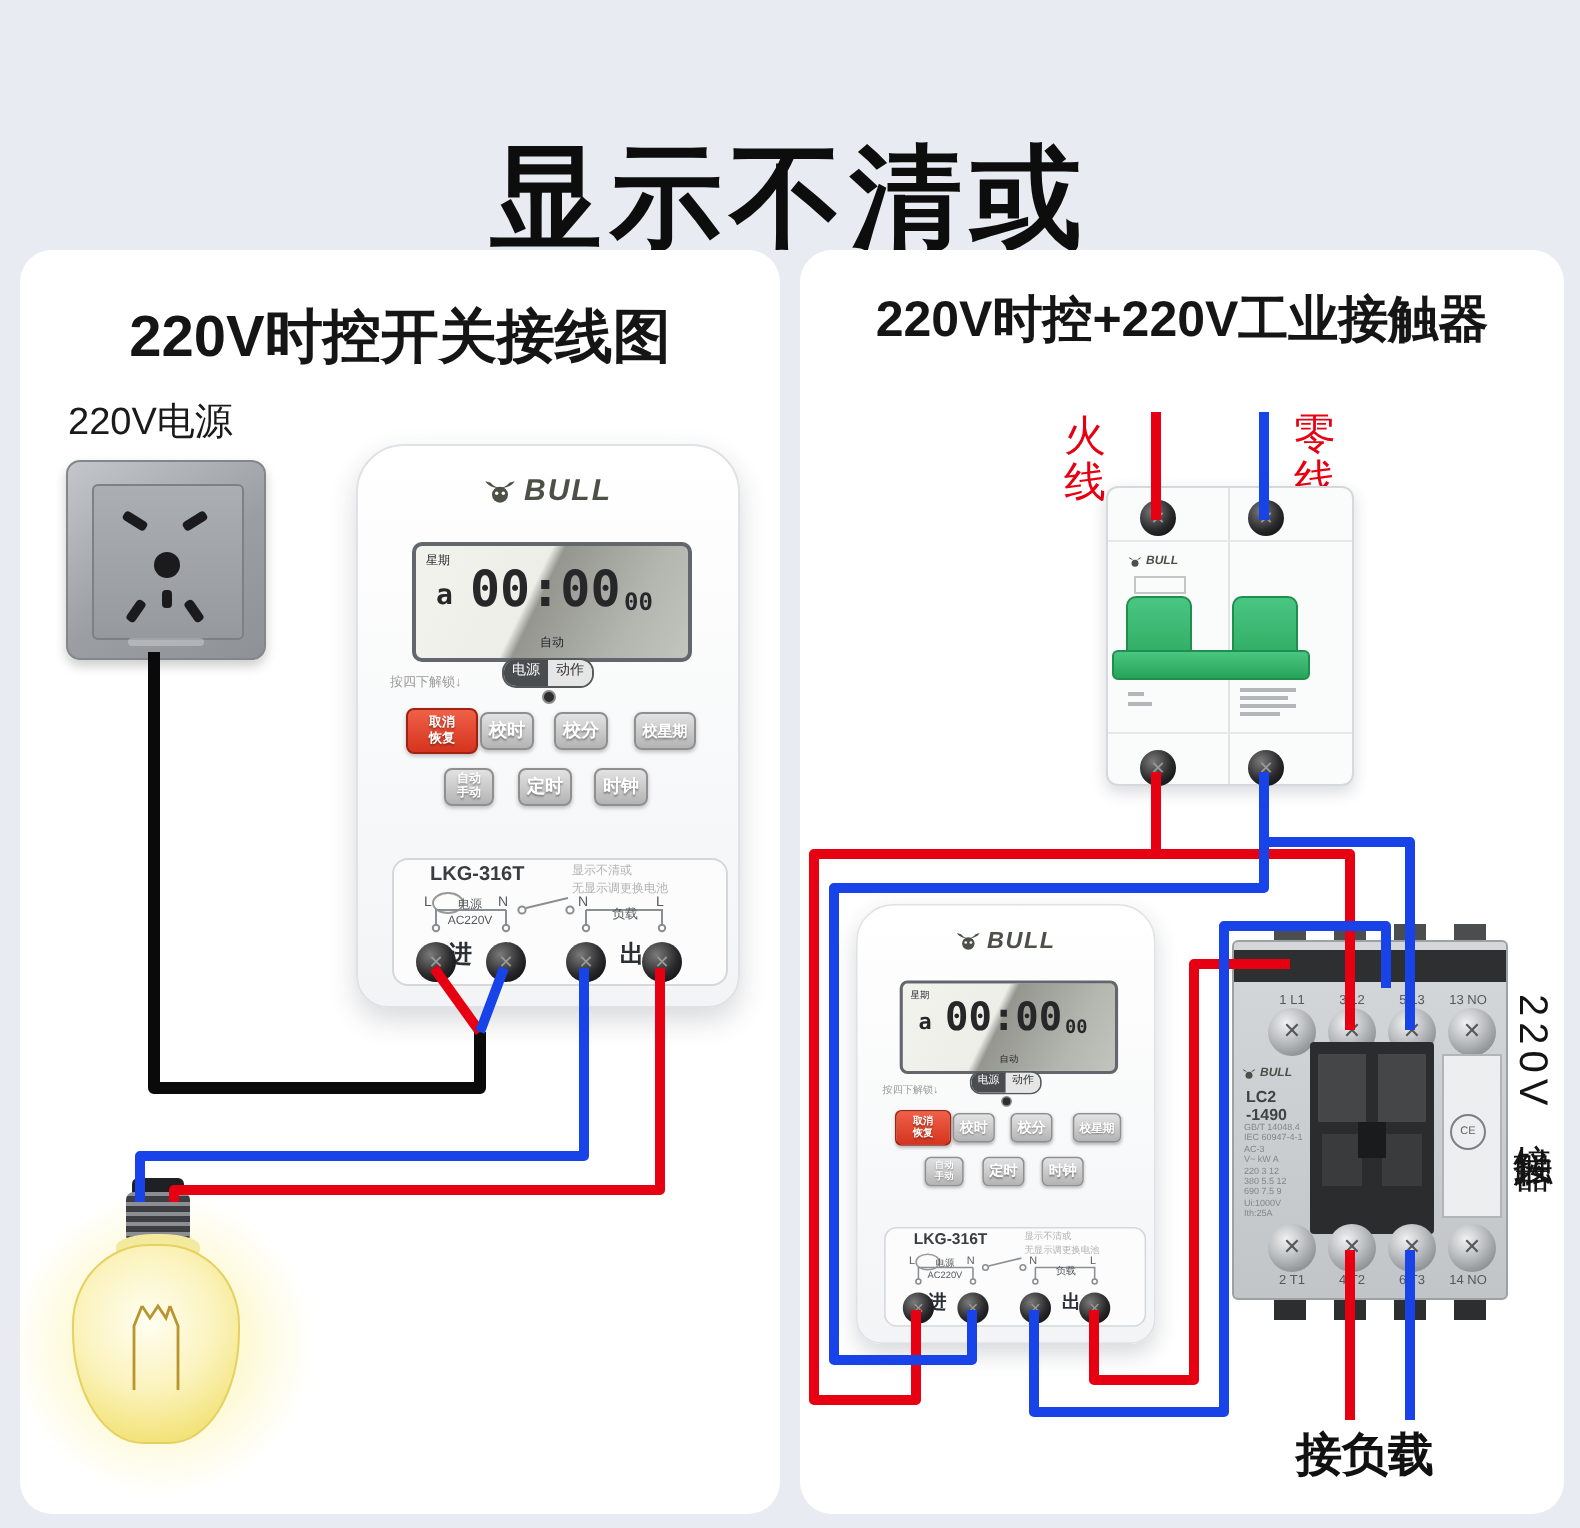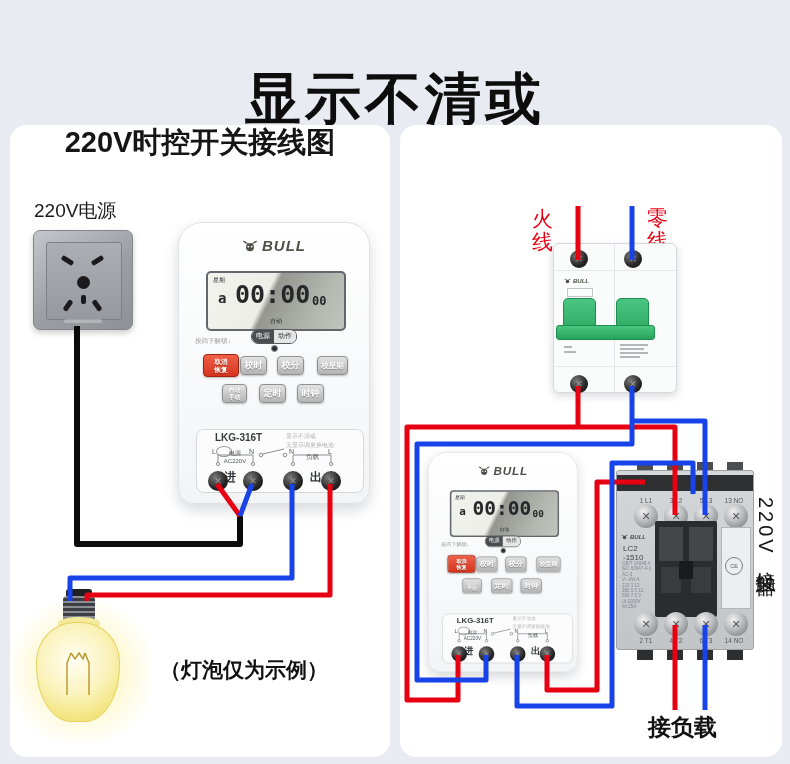--- a/index.html
+++ b/index.html
@@ -88,40 +88,41 @@
   .contactor{position:absolute;left:616px;top:470px;width:136px;height:178px;
              background:linear-gradient(#d5d8db,#c2c5c8);border:1px solid #9da1a4;border-radius:3px}
   .c-tab{position:absolute;width:16px;height:10px;background:#4b4d4f}
   .c-strip{position:absolute;left:0;width:136px;background:#2d2f31}
   .c-lbl{position:absolute;font-size:6.5px;color:#55585c;width:30px;text-align:center}
   .c-block{position:absolute;left:38px;top:50px;width:62px;height:96px;background:#2b2c2e;border-radius:2px}
   .c-sub{position:absolute;background:#454648}
   .c-side{position:absolute;left:104px;top:56px;width:28px;height:80px;background:#eceeef;border:1px solid #b2b5b8}
   .c-ce{position:absolute;left:108px;top:86px;width:16px;height:16px;border:1px solid #7c8083;border-radius:50%;
         font-size:5.5px;display:flex;align-items:center;justify-content:center;color:#5d6putc164;color:#5d6164}
-  .c-model{position:absolute;font-size:8px;font-weight:normal;color:#3f4347}
+  .c-model{position:absolute;font-size:8px;font-weight:bold;color:#3f4347}
   .c-specs{position:absolute;left:5px;top:90px;font-size:4.5px;line-height:1.2;color:#82868a}
   .cbrand{position:absolute;left:4px;top:63px;display:flex;align-items:center;gap:2px;color:#4d5046}
   .cbrand .btxt{font-size:6px;font-weight:bold;font-style:italic}
   .side-label{position:absolute;left:753px;top:497px;height:170px;writing-mode:vertical-rl;
               font-size:20px;letter-spacing:3px;color:#141414}
   .vlabel{position:absolute;font-size:21px;line-height:1.1;text-align:center;color:#e60012}
   .wires{position:absolute;left:0;top:0;pointer-events:none}
 </style>
 </head>
 <body>
 
 <div class="stage">
 
   <h1 id="page-title">显示不清或</h1>
 
   <div class="panel" style="left:10px;width:380px"></div>
   <div class="panel" style="left:400px;width:382px"></div>
 
-  <div class="panel-title" style="left:10px;top:123px;width:380px;font-size:29px">220V时控开关接线图</div>
+  <div class="panel-title" style="left:10px;top:149px;width:380px;font-size:29px">220V时控开关接线图</div>
+  <div class="panel-title" style="left:400px;top:143px;width:382px;font-size:25px">220V时控+220V工业接触器</div>
 
   <div class="dev-label" style="left:34px;top:198px">220V电源</div>
 
   <div class="socket">
     <div class="s-inner">
       <div class="slot" style="left:14px;top:15px;width:13px;height:5px;transform:rotate(32deg)"></div>
       <div class="slot" style="left:44px;top:15px;width:13px;height:5px;transform:rotate(-32deg)"></div>
       <div class="slot" style="left:30px;top:33px;width:13px;height:13px;border-radius:50%"></div>
       <div class="slot" style="left:34px;top:52px;width:5px;height:9px"></div>
       <div class="slot" style="left:15px;top:60px;width:12px;height:5px;transform:rotate(-55deg)"></div>
@@ -205,21 +206,20 @@
   <div class="bulb-neck"></div>
   <div class="bulb-glass">
     <svg class="abs" style="left:18px;top:18px" width="46" height="56" viewBox="0 0 46 56">
       <g stroke="#b9952f" stroke-width="1.4" fill="none">
         <path d="M12 54 V22 L16 12"></path>
         <path d="M34 54 V22 L30 12"></path>
         <path d="M16 12 L20 18 L24 12 L28 18 L30 12"></path>
       </g>
     </svg>
   </div>
-  <div class="abs" style="left:160px;top:656px;font-size:21px;font-weight:bold">（灯泡仅为示例）</div>
 
   <div class="vlabel pre" style="left:532px;top:207px">火
 线</div>
   <div class="vlabel pre" style="left:647px;top:206px">零
 线</div>
 
   <div class="breaker">
     <div class="b-seam"></div>
     <div class="b-topline"></div>
     <div class="b-botline"></div>
@@ -330,21 +330,21 @@
     <div class="screw silver" style="left:77px;top:33px;width:24px;height:24px"></div>
     <div class="screw silver" style="left:107px;top:33px;width:24px;height:24px"></div>
     <div class="cbrand">
       <svg width="7" height="6" viewBox="0 0 24 18">
         <path d="M1 1 C5 8 19 8 23 1 L19 2 C15 7 9 7 5 2 Z" fill="#4d5046"></path>
         <ellipse cx="12" cy="11" rx="6" ry="6" fill="#4d5046"></ellipse>
       </svg>
       <span class="btxt">BULL</span>
     </div>
     <div class="c-model" style="left:6px;top:73px">LC2</div>
-    <div class="c-model" style="left:6px;top:82px">-1510</div>
+    <div class="c-model" style="left:6px;top:82px">-1490</div>
     <div class="c-specs pre">GB/T 14048.4
 IEC 60947-4-1
 AC-3
 V~  kW  A
 220  3  12
 380 5.5 12
 690 7.5  9
 Ui:1000V
 Ith:25A</div>
     <div class="c-block">

